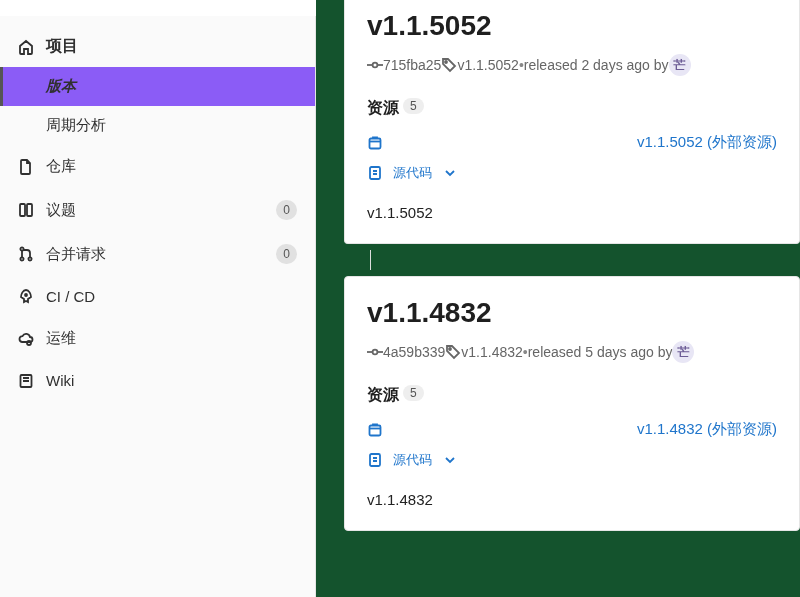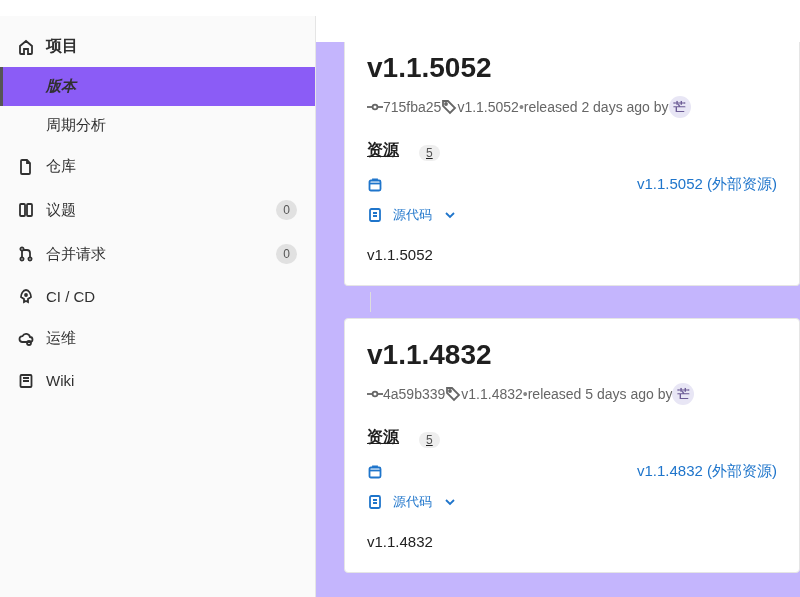--- a/index.html
+++ b/index.html
@@ -70,24 +70,23 @@
       width: 16px;
       height: 16px;
       display: inline-flex;
       align-items: center;
       justify-content: center;
       flex-shrink: 0;
     }
     .icon svg { width: 16px; height: 16px; stroke: currentColor; fill: none; stroke-width: 1.8; }
     .content {
       flex: 1;
-      background: #c4b5fd;
+      background: #14532d;
       padding: 0 0 0 28px;
       overflow: hidden;
-      margin-top: 42px;
     }
     .release-card {
       background: #fff;
       border: 1px solid #e5e5e5;
       border-radius: 4px;
       padding: 20px 22px 22px;
       margin: 0 0 26px 0;
     }
     .release-title {
       font-size: 28px;
@@ -102,24 +101,23 @@
       font-size: 14px;
       flex-wrap: wrap;
       margin-bottom: 22px;
     }
     .release-meta .sep::before { content: "•"; color: #888; }
     .assets-label {
       font-size: 16px;
       font-weight: 600;
       color: #1f1f1f;
       display: flex;
-      align-items: flex-end;
-      gap: 20px;
+      align-items: flex-start;
+      gap: 4px;
       margin-bottom: 14px;
-      text-decoration: underline;
     }
     .assets-badge {
       background: #eee;
       color: #555;
       font-size: 12px;
       border-radius: 10px;
       padding: 1px 7px;
       font-weight: 400;
     }
     .asset-link {

